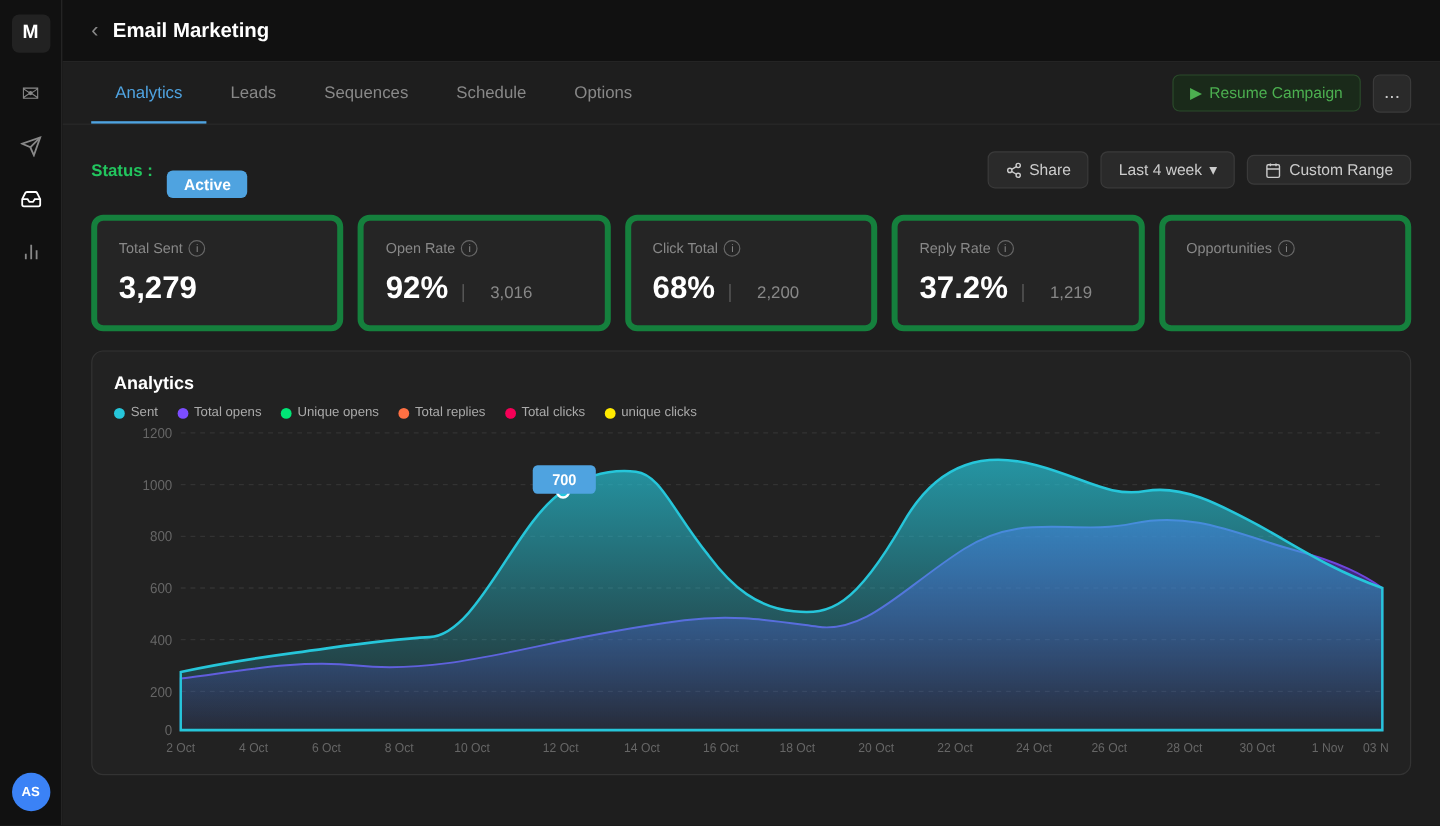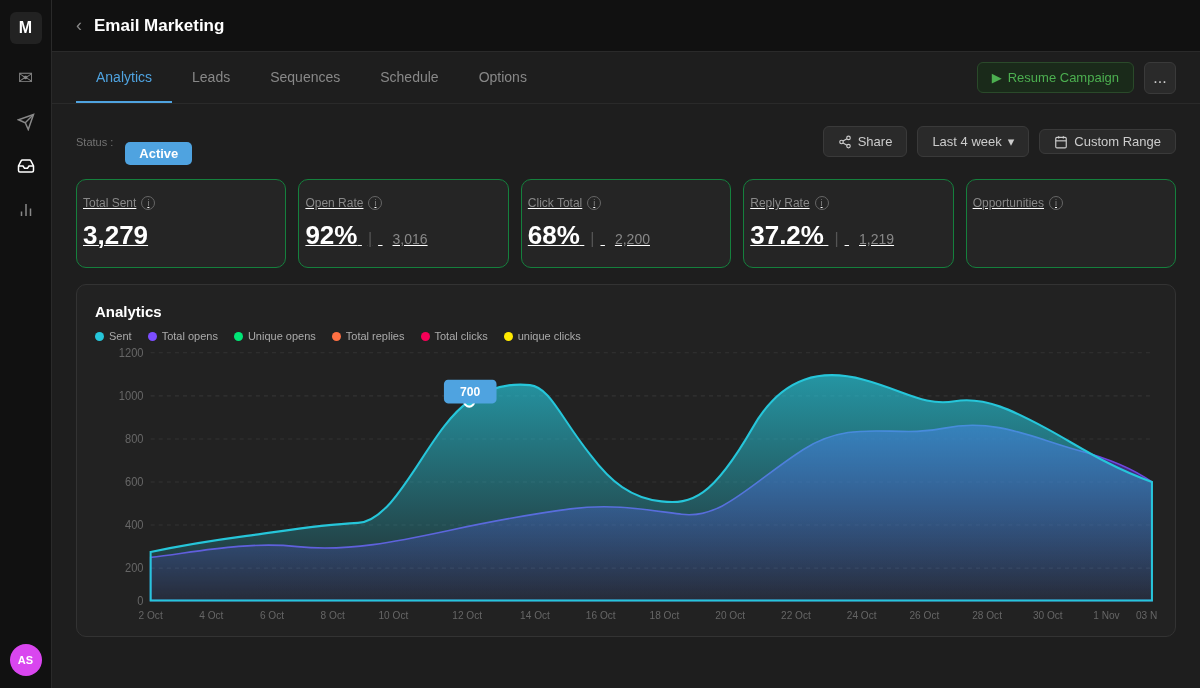--- a/index.html
+++ b/index.html
@@ -48,21 +48,21 @@
       cursor: pointer;
       color: #888;
       font-size: 18px;
     }
     .sidebar-icon.active { color: #fff; }
     .sidebar-avatar {
       margin-top: auto;
       width: 32px;
       height: 32px;
       border-radius: 50%;
-      background: #d946ef;
+      background: #3b82f6;
       display: flex;
       align-items: center;
       justify-content: center;
       font-size: 11px;
       font-weight: 600;
       color: #fff;
     }
 
     
     .main {
@@ -160,22 +160,23 @@
     }
 
     
     .status-row {
       display: flex;
       align-items: center;
       padding: 14px 24px;
       gap: 12px;
     }
     .status-label {
-      color: #737373;
-      font-size: 11px;
+      color: #22c55e;
+      font-size: 14px;
+      font-weight: bold;
     }
     .status-badge {
       background: #4fa3e0;
       color: #fff;
       padding: 4px 14px;
       border-radius: 5px;
       font-size: 13px;
       font-weight: 700;
       margin-top: 24px;
     }
@@ -225,24 +226,23 @@
     
     .stats-row {
       display: flex;
       gap: 12px;
       padding: 0 24px;
       margin-bottom: 16px;
     }
     .stat-card {
       flex: 1;
       background: #252525;
-      border: 1px solid #15803d;
+      border: 5px solid #15803d;
       border-radius: 10px;
-      padding: 16px 6px;
-      text-decoration: underline;
+      padding: 16px 18px;
     }
     .stat-label {
       font-size: 12px;
       color: #888;
       margin-bottom: 10px;
       display: flex;
       align-items: center;
       gap: 5px;
     }
     .stat-value {

